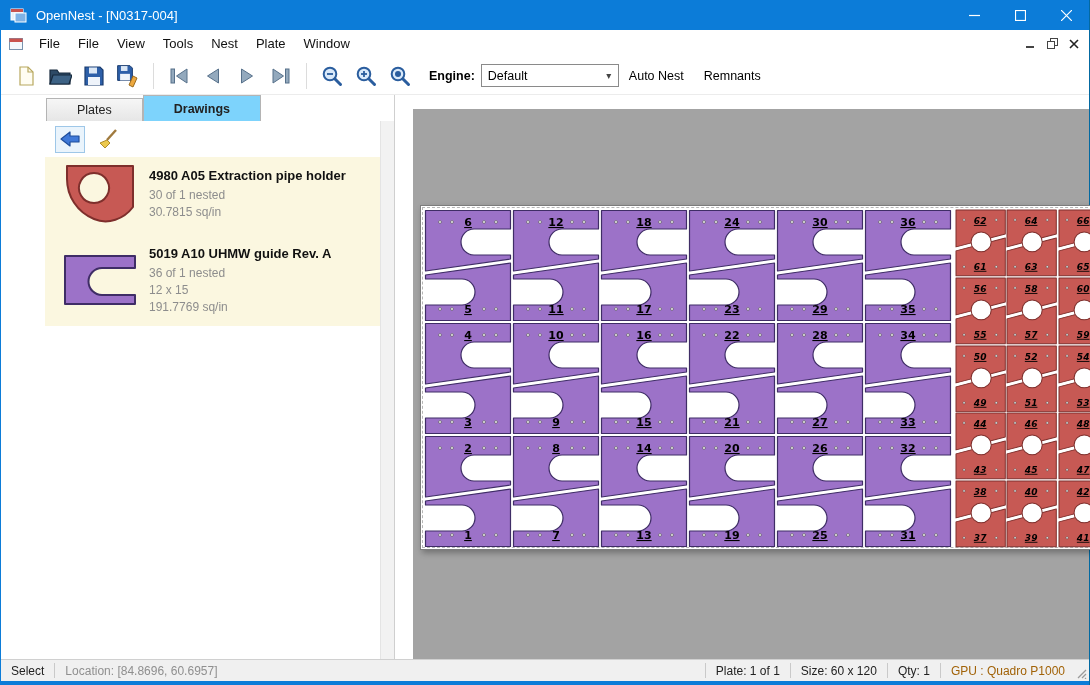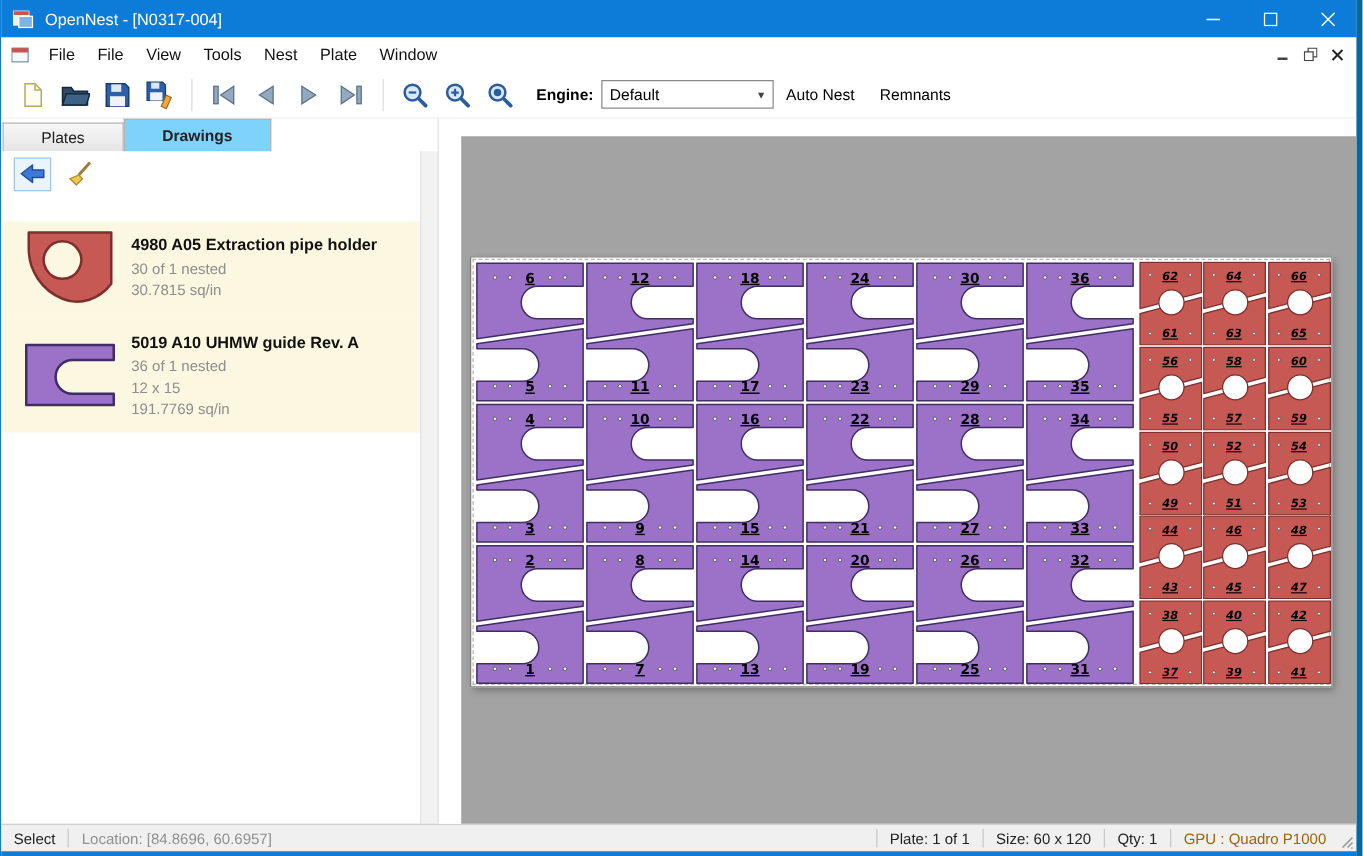--- a/index.html
+++ b/index.html
@@ -1,20 +1,20 @@
 <!DOCTYPE html>
 <html><head>
 <meta charset="utf-8">
 <style>
   * { margin:0; padding:0; box-sizing:border-box; }
   html,body { width:1090px; height:685px; overflow:hidden; }
   body { font-family:"Liberation Sans", sans-serif; cursor:default; background:#fff; }
 
   .window { width:1090px; height:685px; display:flex; flex-direction:column;
-            border-left:1px solid #0c7cd8; border-right:5px solid #0369a1; }
+            border-left:1px solid #0c7cd8; border-right:1px solid #0369a1; }
 
   
   .titlebar { height:30px; background:#0c7cd8; display:flex; align-items:center; color:#fff; flex-shrink:0; }
   .app-icon { margin:0 9px; display:flex; }
   .title-text { font-size:13px; }
   .title-controls { margin-left:auto; display:flex; height:100%; }
   .win-btn { width:46px; display:flex; align-items:center; justify-content:center; }
   .win-btn.close-btn { background:transparent; }
 
   
@@ -28,29 +28,29 @@
   
   .toolbar { height:38px; background:#fff; display:flex; align-items:center; padding:0 8px; border-bottom:1px solid #ececec; flex-shrink:0; }
   .tbtn { width:30px; height:30px; display:flex; align-items:center; justify-content:center; margin:0 2px; }
   .tsep { width:1px; height:26px; background:#dcdcdc; margin:0 8px; }
   .tlabel { font-size:12.5px; font-weight:bold; margin:0 6px 0 12px; }
   .combo { width:138px; height:23px; border:1px solid #8a8a8a; background:#fff; display:flex; align-items:center; font-size:12.5px; padding-left:6px; }
   .combo-arrow { margin-left:auto; width:18px; text-align:center; color:#444; font-size:10px; }
   .ttext { font-size:12.5px; margin:0 10px; }
 
   
-  .bodyrow { flex:1; display:flex; min-height:0; }
+  .bodyrow { flex:1; display:flex; min-height:0;margin-left:44px; }
 
   
   .sidebar { width:350px; display:flex; flex-direction:column; border-right:1px solid #cfcfcf; background:#fff; }
   .tab-row { height:26px; display:flex; align-items:flex-end; padding-left:1px; background:#fff; }
   .tab { padding:0 30px; font-size:12.5px; border:1px solid #b4b4b4; border-bottom:none; background:linear-gradient(#f6f6f6,#e6e6e6); height:23px; display:flex; align-items:center; color:#222; }
   .tab.active { background:#7dd3fc; height:26px; position:relative; z-index:2;font-weight:bold; }
   .side-content { flex:1; display:flex; min-height:0; }
-  .panel { flex:1; display:flex; flex-direction:column; min-width:0;gap:20px; }
+  .panel { flex:1; display:flex; flex-direction:column; min-width:0; }
   .panel-toolbar { height:36px; display:flex; align-items:center; gap:8px; padding:0 10px; background:#fff; }
   .ptool-btn { width:30px; height:27px; display:flex; align-items:center; justify-content:center; border:1px solid transparent; }
   .ptool-btn.first { border-color:#9ec7e8; background:#eaf4fc; }
   .drawings-list { flex:1; background:#fff; overflow:hidden; }
   .drawing-item { display:flex; background:#fbf7e0; padding:6px 8px 10px 6px; }
   .thumb { width:98px; display:flex; align-items:center; justify-content:center; flex-shrink:0; }
   .meta { padding-top:2px; }
   .dtitle { font-weight:bold; font-size:13px; color:#111; margin:3px 0 4px; }
   .dsub { font-size:12px; color:#8d8d8d; line-height:17px; }
   .side-scroll { width:14px; background:#f2f2f2; border-left:1px solid #e4e4e4; }

